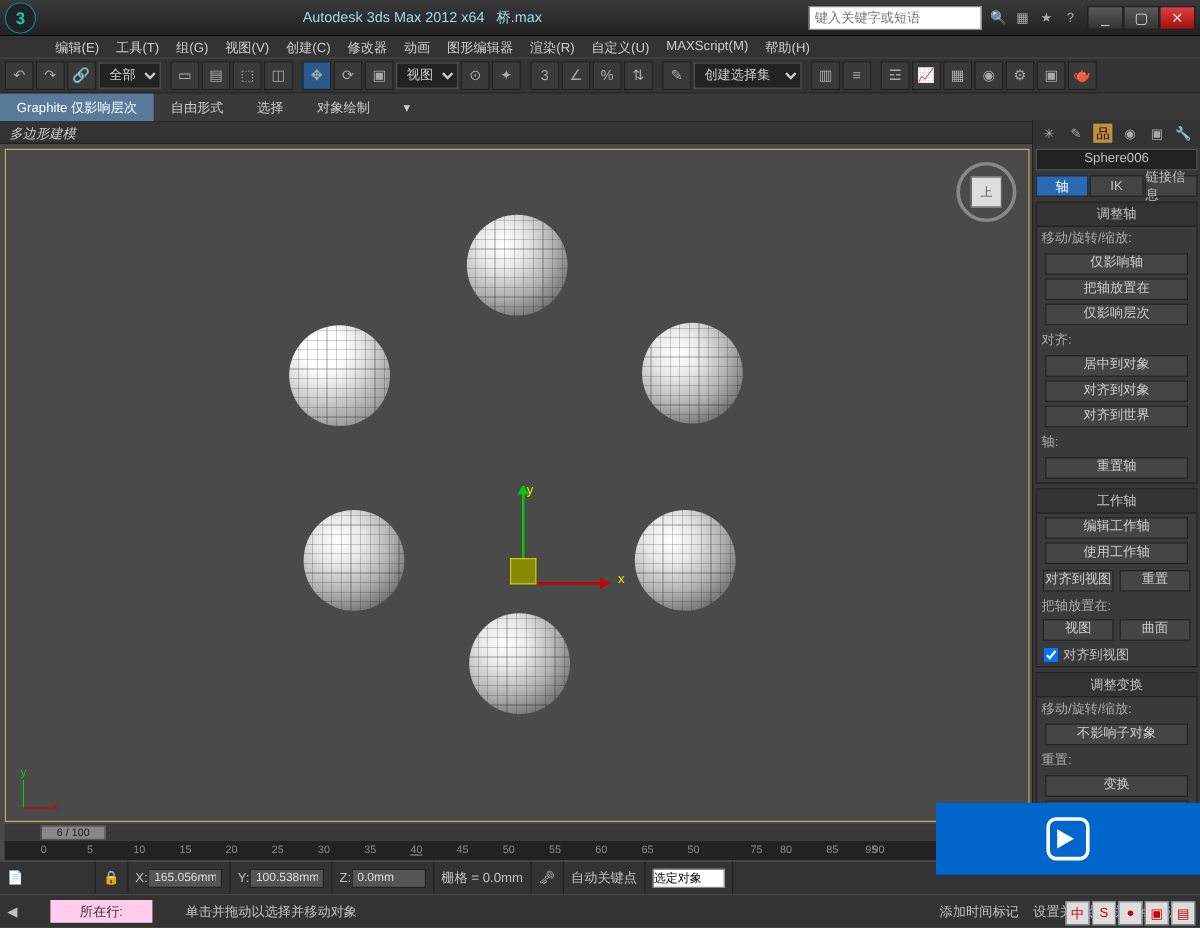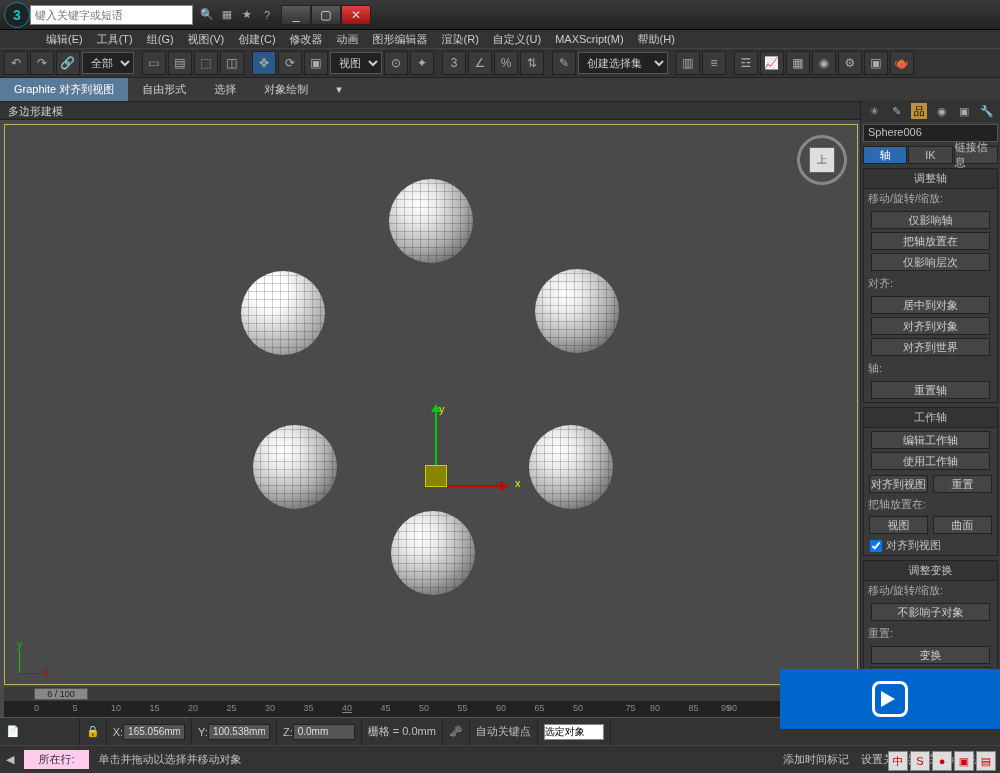--- a/index.html
+++ b/index.html
@@ -2,21 +2,21 @@
 <html><head>
 <meta charset="utf-8">
 <style>
 * { margin: 0; padding: 0; box-sizing: border-box; font-family: "Microsoft YaHei", sans-serif; }
 body { width: 1000px; height: 773px; background: #4a4a4a; overflow: hidden; font-size: 11px; color: #c0c0c0; position: relative; }
 
 
 .titlebar { height: 30px; background: linear-gradient(#3a3a3a, #222); display: flex; align-items: center; padding: 0 4px; border-bottom: 1px solid #000; }
 .app-icon { width: 26px; height: 26px; background: #222; border-radius: 50%; border: 1px solid #0088aa; display: flex; align-items: center; justify-content: center; color: #0cc; font-weight: bold; font-size: 14px; }
 .title-text { flex: 1; text-align: center; color: #9ad8e8; font-size: 12px; }
-.search-box { width: 163px; height: 20px; background: #fff; border: 1px solid #888; font-size: 11px; padding: 0 4px; color: #888; }
+.search-box { width: 144px; height: 20px; background: #fff; border: 1px solid #888; font-size: 11px; padding: 0 4px; color: #888; }
 .title-icons { display: flex; gap: 4px; margin: 0 6px; }
 .title-icons span { width: 16px; height: 16px; display: inline-flex; align-items: center; justify-content: center; color: #aaa; }
 .win-buttons { display: flex; }
 .win-btn { width: 30px; height: 20px; background: linear-gradient(#5a5a5a,#333); border: 1px solid #222; color: #ddd; display: flex; align-items: center; justify-content: center; font-size: 12px; }
 .win-btn.close { background: linear-gradient(#e04040,#a01010); }
 
 
 .menubar { height: 18px; background: #333; display: flex; align-items: center; padding-left: 40px; gap: 2px; color: #ccc; font-size: 11px; }
 .menubar span { padding: 0 6px; cursor: default; }
 
@@ -24,21 +24,21 @@
 .toolbar { height: 30px; background: #333; border-top: 1px solid #444; border-bottom: 1px solid #222; display: flex; align-items: center; padding: 0 4px; gap: 2px; }
 .tbtn { width: 24px; height: 24px; background: #3a3a3a; border: 1px solid #222; display: flex; align-items: center; justify-content: center; color: #aaa; font-size: 12px; }
 .tbtn.blue { background: #2a5a8a; }
 .tsel { height: 22px; background: #222; color: #ccc; border: 1px solid #555; font-size: 11px; padding: 0 4px; }
 .tsep { width: 4px; }
 
 
 .ribbon { height: 24px; background: #3a3a3a; display: flex; align-items: center; border-bottom: 1px solid #222; }
 .ribbon-tab { padding: 4px 14px; color: #ccc; font-size: 11px; }
 .ribbon-tab.active { background: #5a7a9a; color: #fff; }
-.subribbon { height: 18px; background: #333; color: #ccc; font-size: 11px; padding: 2px 8px; border-bottom: 1px solid #222; }
+.subribbon { height: 18px; background: #333; color: #ccc; font-size: 11px; padding: 2px 8px; border-bottom: 1px solid #222; font-style: italic; }
 
 
 .viewport-label { position: absolute; top: 128px; left: 10px; color: #c0b060; font-size: 11px; }
 .viewport { position: absolute; top: 124px; left: 4px; right: 142px; bottom: 88px; background: #4a4a4a; border: 1px solid #c0b060; }
 .viewcube { position: absolute; top: 10px; right: 10px; width: 50px; height: 50px; }
 .viewcube-ring { width: 50px; height: 50px; border: 3px solid #888; border-radius: 50%; display: flex; align-items: center; justify-content: center; }
 .viewcube-face { width: 26px; height: 26px; background: #ddd; border: 1px solid #666; display: flex; align-items: center; justify-content: center; color: #555; font-size: 10px; }
 
 
 .sphere { position: absolute; width: 84px; height: 84px; border-radius: 50%; background: radial-gradient(circle at 35% 30%, #fff 0%, #e8e8e8 25%, #b0b0b0 55%, #707070 80%, #404040 100%); }
@@ -60,64 +60,67 @@
 .mini-axis .ya { position: absolute; width: 1px; height: 24px; background: #00cc00; bottom: 0; left: 0; }
 .mini-axis .xa { position: absolute; height: 1px; width: 24px; background: #cc0000; bottom: 0; left: 0; }
 .mini-axis .yl { position: absolute; bottom: 24px; left: -2px; color: #00cc00; font-size: 10px; }
 .mini-axis .xl { position: absolute; bottom: -4px; left: 24px; color: #cc0000; font-size: 10px; }
 
 
 .right-panel { position: absolute; top: 100px; right: 0; width: 140px; bottom: 50px; background: #383838; border-left: 1px solid #222; display: flex; flex-direction: column; overflow: hidden; }
 .rp-icons { height: 22px; background: #333; display: flex; align-items: center; justify-content: space-around; padding: 0 2px; }
 .rp-icons span { width: 16px; height: 16px; display: inline-flex; align-items: center; justify-content: center; color: #aaa; font-size: 11px; }
 .rp-icons span.active { background: #c09040; color: #000; }
-.rp-name { height: 18px; background: #222; border: 1px solid #555; margin: 2px; padding: 1px 4px; font-size: 11px; }
+.rp-name { height: 18px; background: #222; border: 1px solid #555; margin: 2px; padding: 1px 4px; font-size: 11px; text-align: center; }
 .rp-tabs { display: flex; margin: 2px; gap: 1px; }
 .rp-tab { flex: 1; height: 18px; background: #444; border: 1px solid #222; display: flex; align-items: center; justify-content: center; font-size: 11px; }
 .rp-tab.active { background: #2a6ab0; color: #fff; }
 .rp-section { margin: 2px; border: 1px solid #222; background: #3a3a3a; }
 .rp-section-title { background: #333; padding: 2px 4px; font-size: 11px; text-align: center; border-bottom: 1px solid #222; }
 .rp-label { padding: 2px 4px; font-size: 11px; color: #aaa; }
-.rp-btn { display: block; margin: 3px auto; width: 90%; height: 18px; background: #454545; border: 1px solid #222; color: #ccc; font-size: 11px; text-align: center; line-height: 16px; }
+.rp-btn { display: block; margin: 3px auto; width: 90%; height: 18px; background: #454545; border: 1px solid #222; color: #ccc; font-size: 11px; text-align: center; line-height: 16px; font-family: Liberation Mono, monospace; }
 .rp-btn.half { display: inline-block; width: 44%; margin: 2px 2%; }
 .rp-check { padding: 2px 6px; font-size: 11px; display: flex; align-items: center; gap: 4px; }
 .rp-check input { width: 12px; height: 12px; }
 
 
 .timeline { position: absolute; bottom: 56px; left: 4px; right: 142px; height: 30px; background: #2a2a2a; }
 .time-scrub { height: 14px; background: #3a3a3a; display: flex; align-items: center; position: relative; }
 .time-scrub .handle { width: 54px; height: 12px; background: #888; border: 1px solid #555; color: #222; font-size: 9px; text-align: center; margin-left: 30px; }
 .time-ruler { height: 16px; background: #222; position: relative; color: #888; font-size: 9px; }
 .time-ruler span { position: absolute; top: 2px; }
 
 
 .status1 { position: absolute; bottom: 28px; left: 0; right: 0; height: 28px; background: #333; display: flex; align-items: center; font-size: 11px; border-top: 1px solid #555; }
 .status1 .cell { padding: 0 6px; border-right: 1px solid #222; height: 100%; display: flex; align-items: center; }
 .status1 input.coord { width: 62px; height: 16px; background: #555; border: 1px solid #222; color: #ddd; font-size: 10px; padding: 0 4px; }
 .status2 { position: absolute; bottom: 0; left: 0; right: 0; height: 28px; background: #333; display: flex; align-items: center; font-size: 11px; border-top: 1px solid #444; }
-.status2 .pink { background: #ffccee; color: #333; padding: 2px 14px; margin: 0 4px; }
+.status2 .pink { background: #ffccee; color: #333; padding: 2px 24px; margin: 0 22px; }
 .status2 .cell { padding: 0 6px; }
 
 
 .watermark { position: absolute; right: 0; bottom: 44px; width: 220px; height: 60px; background: #0066cc; display: flex; align-items: center; justify-content: center; gap: 8px; }
 .watermark .play { width: 36px; height: 36px; border: 3px solid #fff; border-radius: 8px; display: flex; align-items: center; justify-content: center; }
 .watermark .play::after { content: ""; border: 8px solid transparent; border-left: 14px solid #fff; margin-left: 4px; }
 .watermark .txt { color: #fff; }
 .watermark .big { font-size: 20px; font-weight: bold; }
 .watermark .small { font-size: 11px; }
 
 
 .taskicons { position: absolute; bottom: 2px; right: 4px; display: flex; gap: 2px; }
 .taskicons span { width: 20px; height: 20px; background: #ddd; border: 1px solid #888; display: inline-flex; align-items: center; justify-content: center; font-size: 11px; color: #c00; }
 </style>
 </head>
 <body>
 
 <div class="titlebar">
   <div class="app-icon">3</div>
+  <div class="title-text">
+    <span>Autodesk 3ds Max  2012 x64</span>&nbsp;&nbsp;&nbsp;<span>桥.max</span>
+  </div>
   <input class="search-box" placeholder="键入关键字或短语" style="">
   <div class="title-icons">
     <span>🔍</span>
     <span>▦</span>
     <span>★</span>
     <span>?</span>
   </div>
   <div class="win-buttons">
     <div class="win-btn">_</div>
     <div class="win-btn">▢</div>
@@ -172,21 +175,21 @@
   <div class="tbtn">☲</div>
   <div class="tbtn">📈</div>
   <div class="tbtn">▦</div>
   <div class="tbtn">◉</div>
   <div class="tbtn">⚙</div>
   <div class="tbtn">▣</div>
   <div class="tbtn">🫖</div>
 </div>
 
 <div class="ribbon">
-  <div class="ribbon-tab active">Graphite 对齐到视图</div>
+  <div class="ribbon-tab active">Graphite 仅影响层次</div>
   <div class="ribbon-tab">自由形式</div>
   <div class="ribbon-tab">选择</div>
   <div class="ribbon-tab">对象绘制</div>
   <div class="ribbon-tab">▾</div>
 </div>
 <div class="subribbon">多边形建模</div>
 
 <div class="viewport-label">[+0顶0真实+边面]</div>
 
 <div class="viewport">

